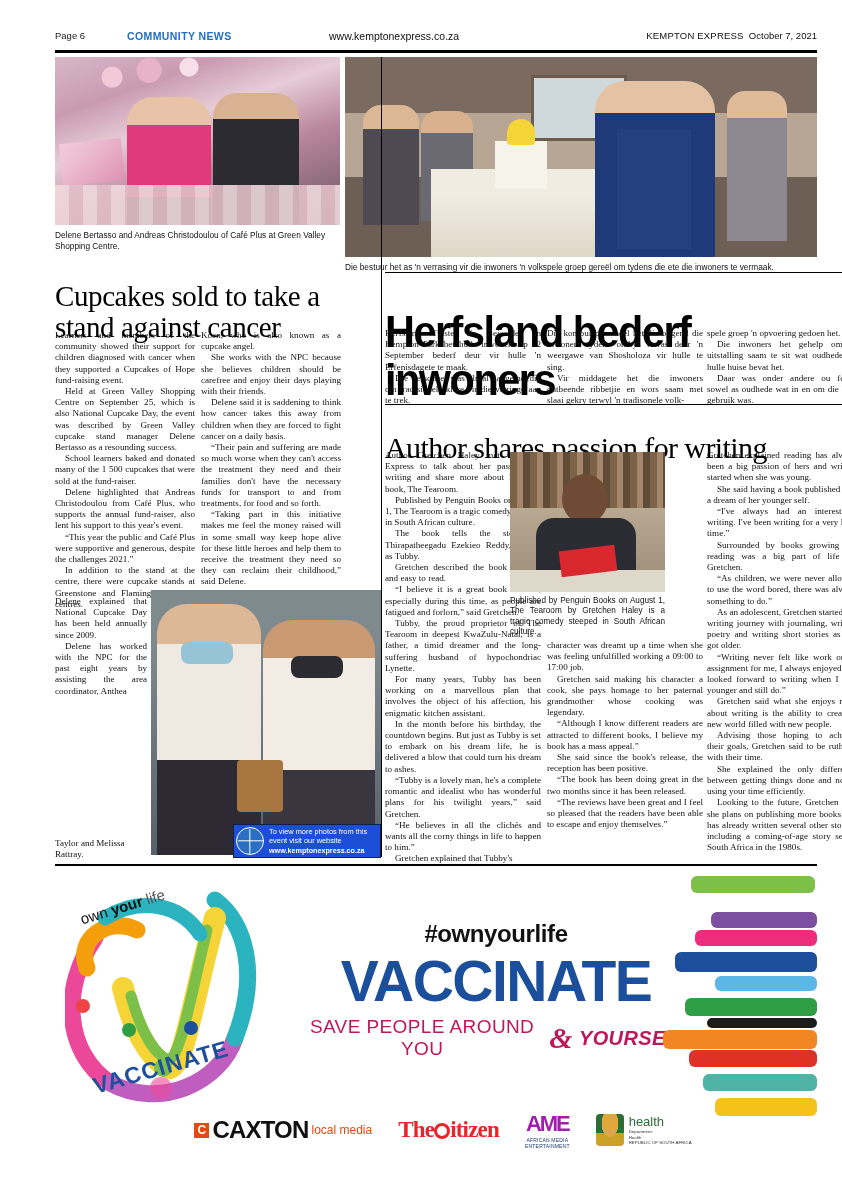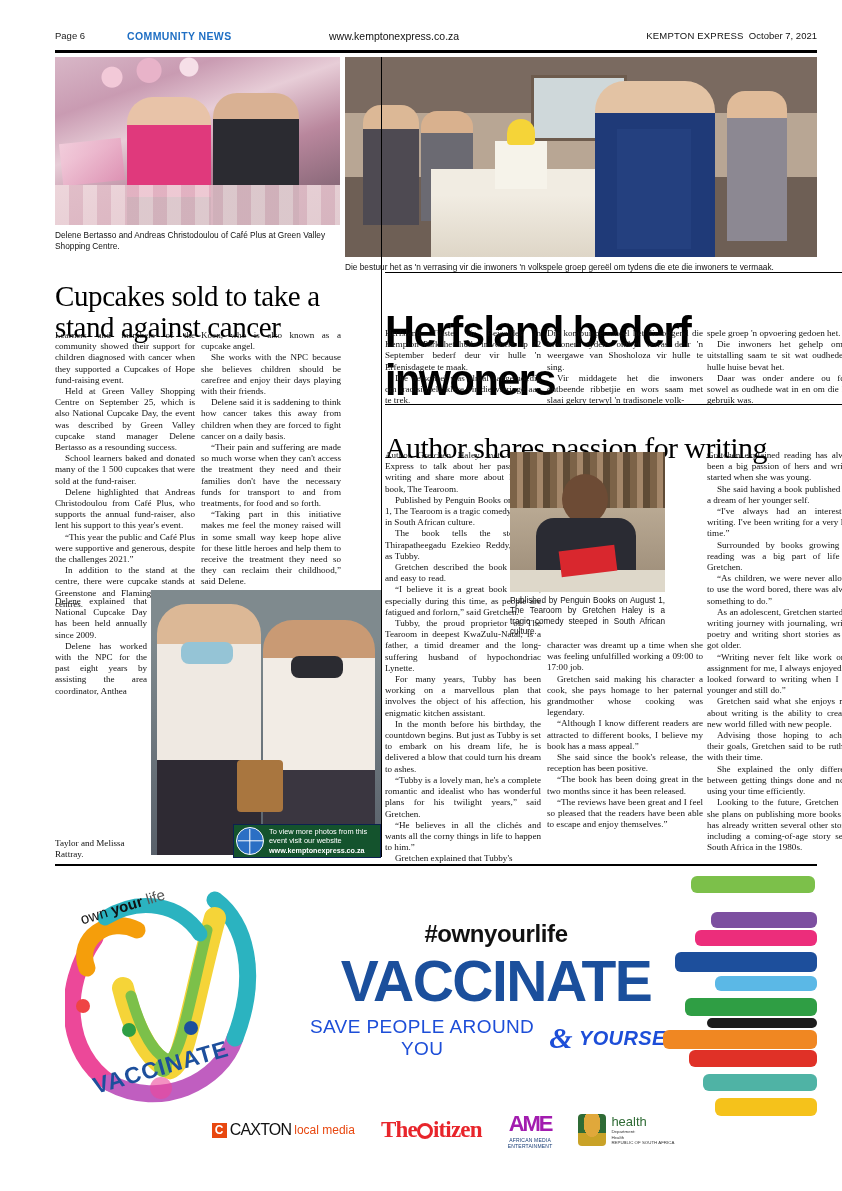--- a/index.html
+++ b/index.html
@@ -144,21 +144,21 @@
 
   #col-c1 { left:330px; top:450px; width:156px; }
   #col-c2b { left:492px; top:640px; width:156px; }
   #col-c3 { left:652px; top:450px; width:150px; }
 
   .byline { position:absolute; left:0; top:838px; width:86px;
      font-size:9.1px; line-height:11.2px; font-family:"Liberation Serif", serif;}
 
   
   #web-box { position:absolute; left:178px; top:824px; width:148px; height:34px;
-     background:#14532d; border:1px solid #0c2150; display:flex; align-items:center; }
+     background:#1d4ed8; border:1px solid #0c2150; display:flex; align-items:center; }
   #web-box .globe { width:28px; height:28px; margin-left:2px; border-radius:50%;
      background:#2b6fc4; border:1.5px solid #fff; position:relative; flex:none;}
   #web-box .globe:before { content:""; position:absolute; left:50%; top:1px; width:1.4px; height:25px;
      background:#fff; transform:translateX(-50%); }
   #web-box .globe:after { content:""; position:absolute; top:50%; left:1px; width:25px; height:1.4px;
      background:#fff; transform:translateY(-50%); }
   #web-box .wtext { color:#fff; font-family:"Liberation Sans", sans-serif;
      font-size:7.4px; line-height:9.2px; padding-left:5px; }
   #web-box .wurl { font-weight:bold; font-size:7.2px; }
 
@@ -170,31 +170,31 @@
      font-size:15px; transform:rotate(-17deg); white-space:nowrap; }
   .ad-own b { font-weight:bold; }
   .ad-own .lite { color:#555; }
   .ad-vacword { position:absolute; left:26px; top:176px; font-family:"Liberation Sans", sans-serif;
      font-weight:bold; font-size:23px; color:#1d4f9c; transform:rotate(-16deg); letter-spacing:1px;}
 
   .ad-center { position:absolute; left:246px; top:52px; width:390px; text-align:center; }
   .ad-hash { font-family:"Liberation Sans", sans-serif; font-weight:bold; font-size:24px; color:#111; letter-spacing:-.4px;}
   .ad-vaccinate { font-family:"Liberation Sans", sans-serif; font-weight:bold; font-size:57px;
      color:#1b4f9c; letter-spacing:-1.5px; margin-top:4px; line-height:58px; }
-  .ad-save { font-family:"Liberation Sans", sans-serif; font-size:19px; color:#1d4ed8; margin-top:6px;
+  .ad-save { font-family:"Liberation Sans", sans-serif; font-size:19px; color:#be185d; margin-top:6px;
      letter-spacing:.4px; display:flex; align-items:center; justify-content:center; gap:6px;}
   .ad-amp { font-family:"Liberation Serif", serif; font-style:italic; font-weight:bold; font-size:30px;}
   .ad-yourself { font-family:"Liberation Sans", sans-serif; font-weight:bold; font-style:italic; font-size:20px; }
 
   #ad-logos { position:absolute; left:128px; top:238px; width:520px; height:48px;
      display:flex; align-items:center; gap:26px; justify-content:center; }
   .logo-caxton { display:flex; align-items:center; gap:3px; font-family:"Liberation Sans", sans-serif;}
   .logo-caxton .cbox { width:15px; height:15px; background:#e8470f; color:#fff; font-size:12px;
      font-weight:bold; display:flex; align-items:center; justify-content:center; }
-  .logo-caxton .cname { font-size:16px; font-weight:normal; letter-spacing:-.8px; color:#111; }
+  .logo-caxton .cname { font-size:24px; font-weight:bold; letter-spacing:-.8px; color:#111; }
   .logo-caxton .clocal { font-size:12px; color:#e8470f; }
   .logo-citizen { font-family:"Liberation Serif", serif; font-weight:bold; font-size:23px; color:#e8252b; letter-spacing:-.8px;}
   .logo-citizen .ring { display:inline-block; width:16px; height:16px; border:3px solid #e8252b;
      border-radius:50%; vertical-align:-2px; }
   .logo-ame { text-align:center; font-family:"Liberation Sans", sans-serif; }
   .logo-ame .big { font-size:22px; font-weight:bold; color:#a21caf; letter-spacing:-2px; }
   .logo-ame .small { font-size:5px; color:#153a74; letter-spacing:.2px; line-height:6px;}
   .logo-health { display:flex; align-items:center; gap:5px; font-family:"Liberation Sans", sans-serif;}
   .logo-health .crest { width:28px; height:32px; background:
       radial-gradient(ellipse at 50% 30%, #e0a83b 0 42%, transparent 43%),

